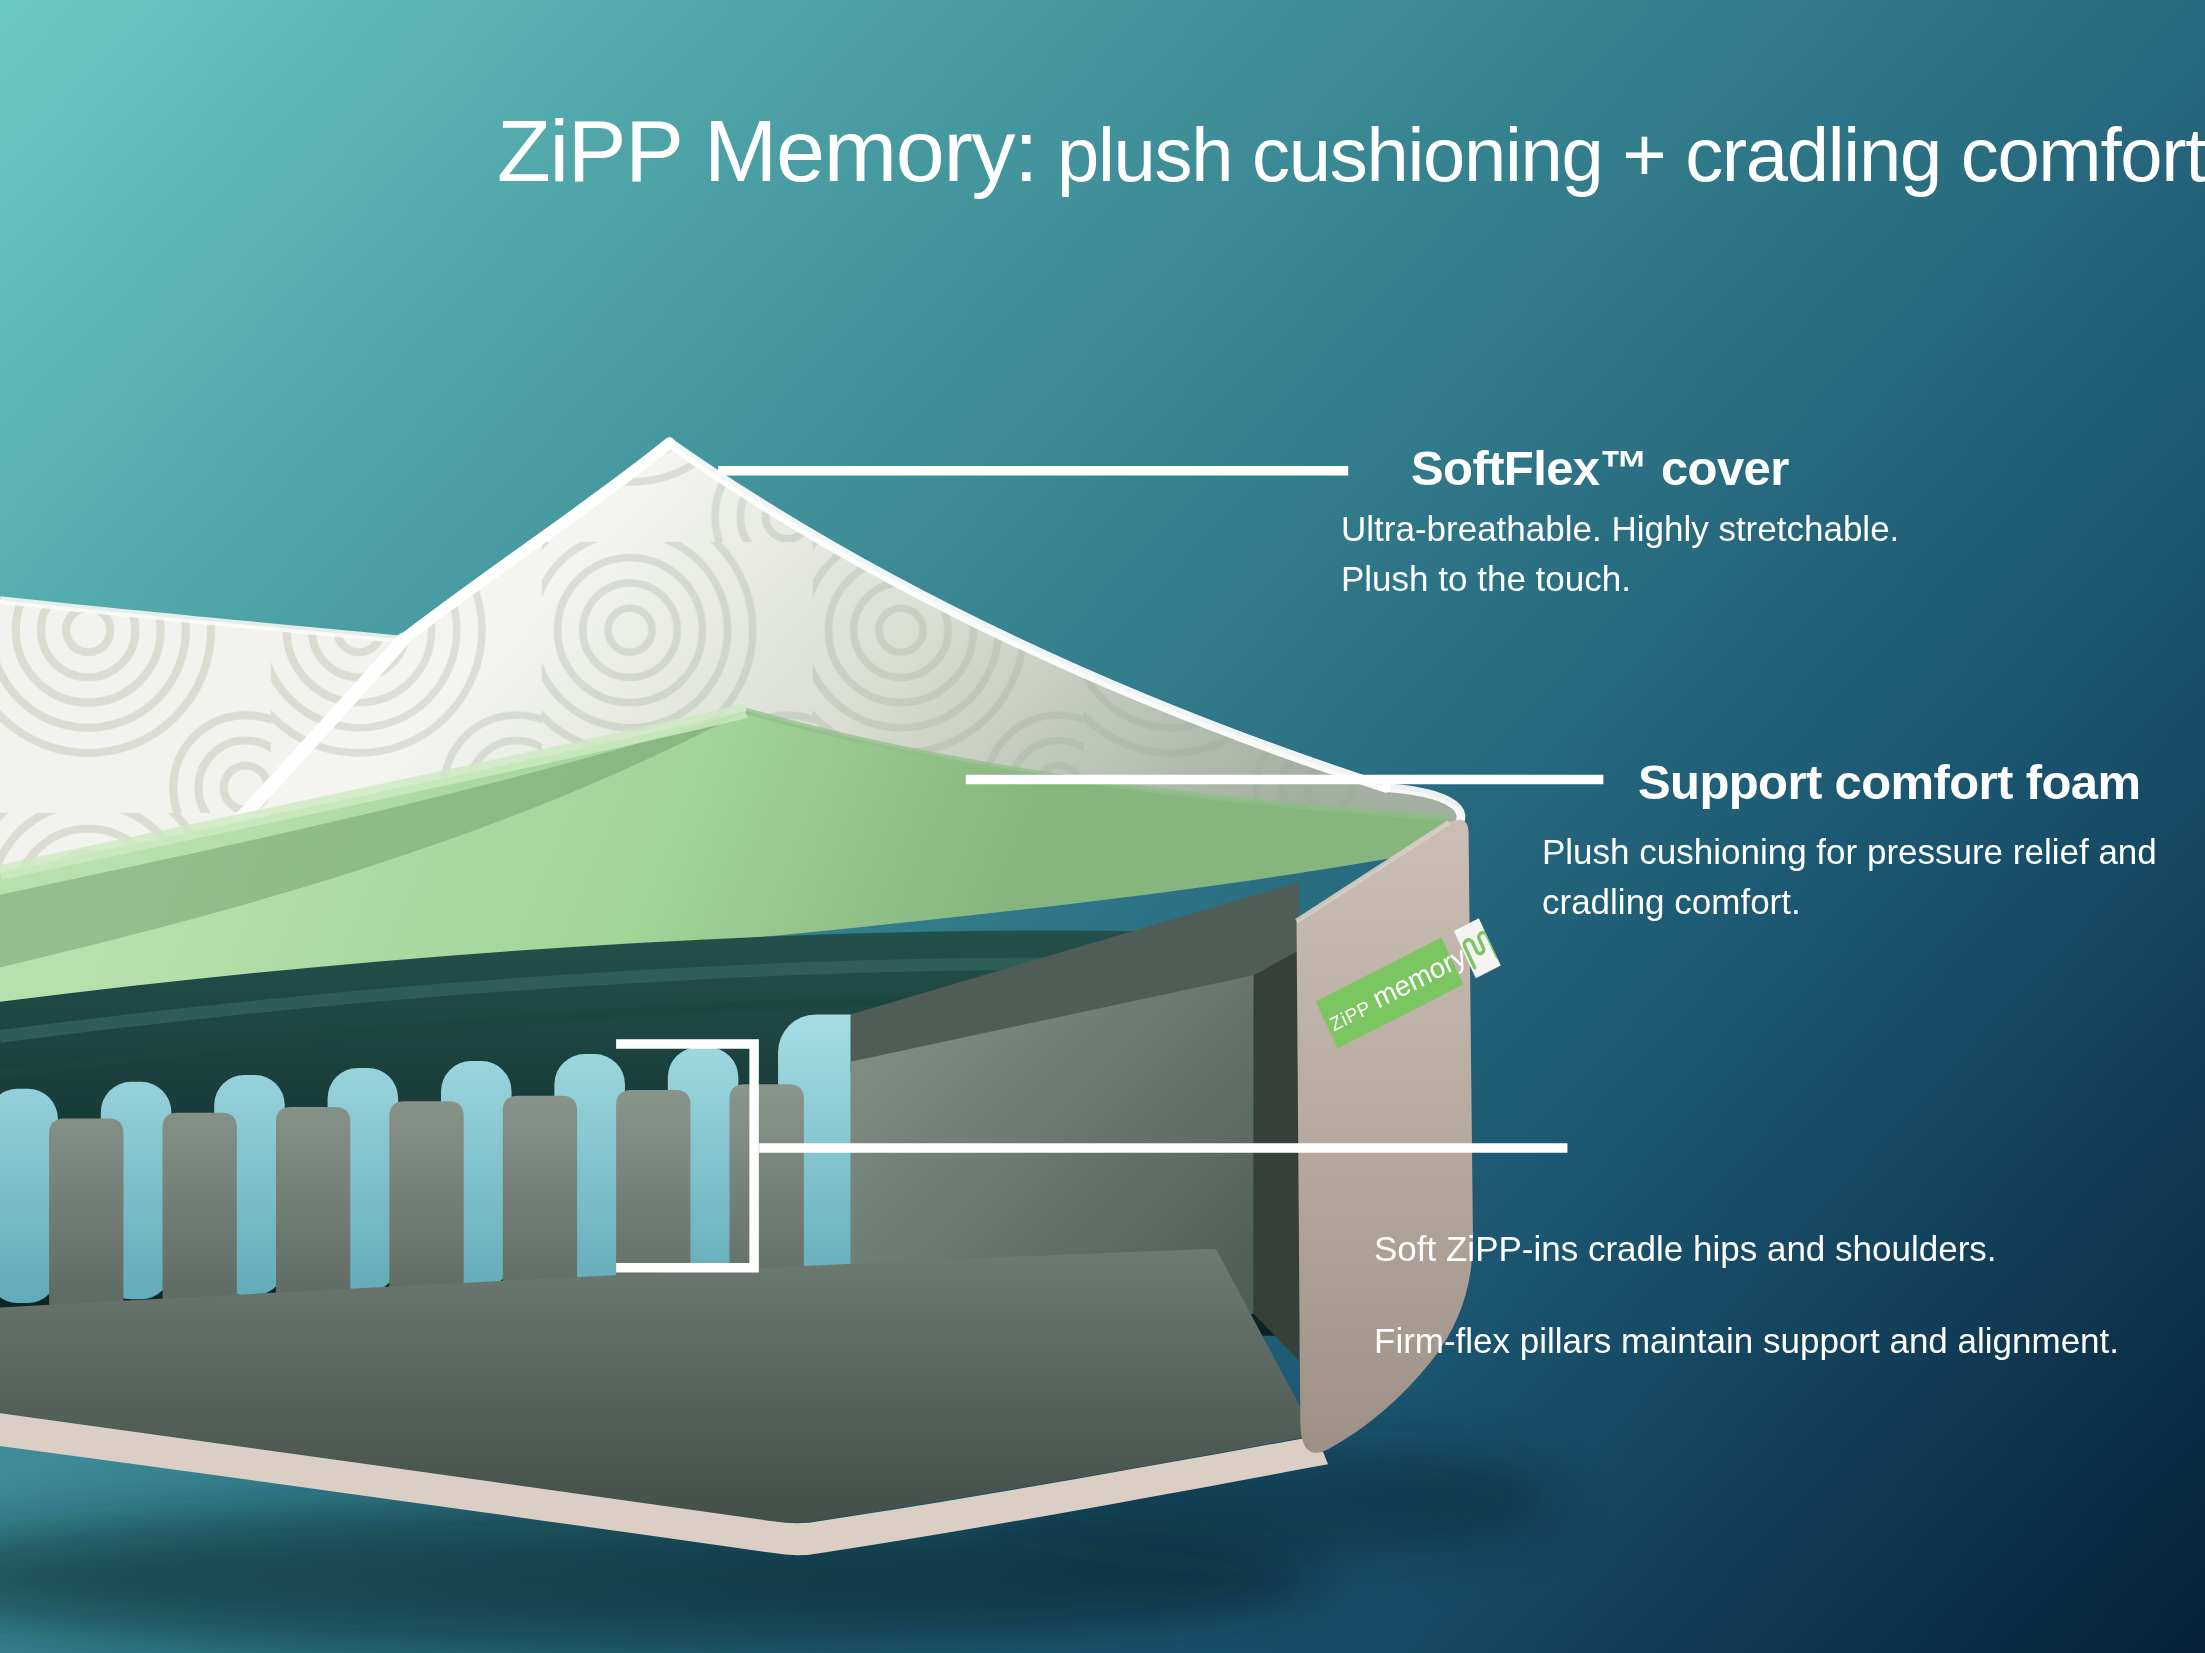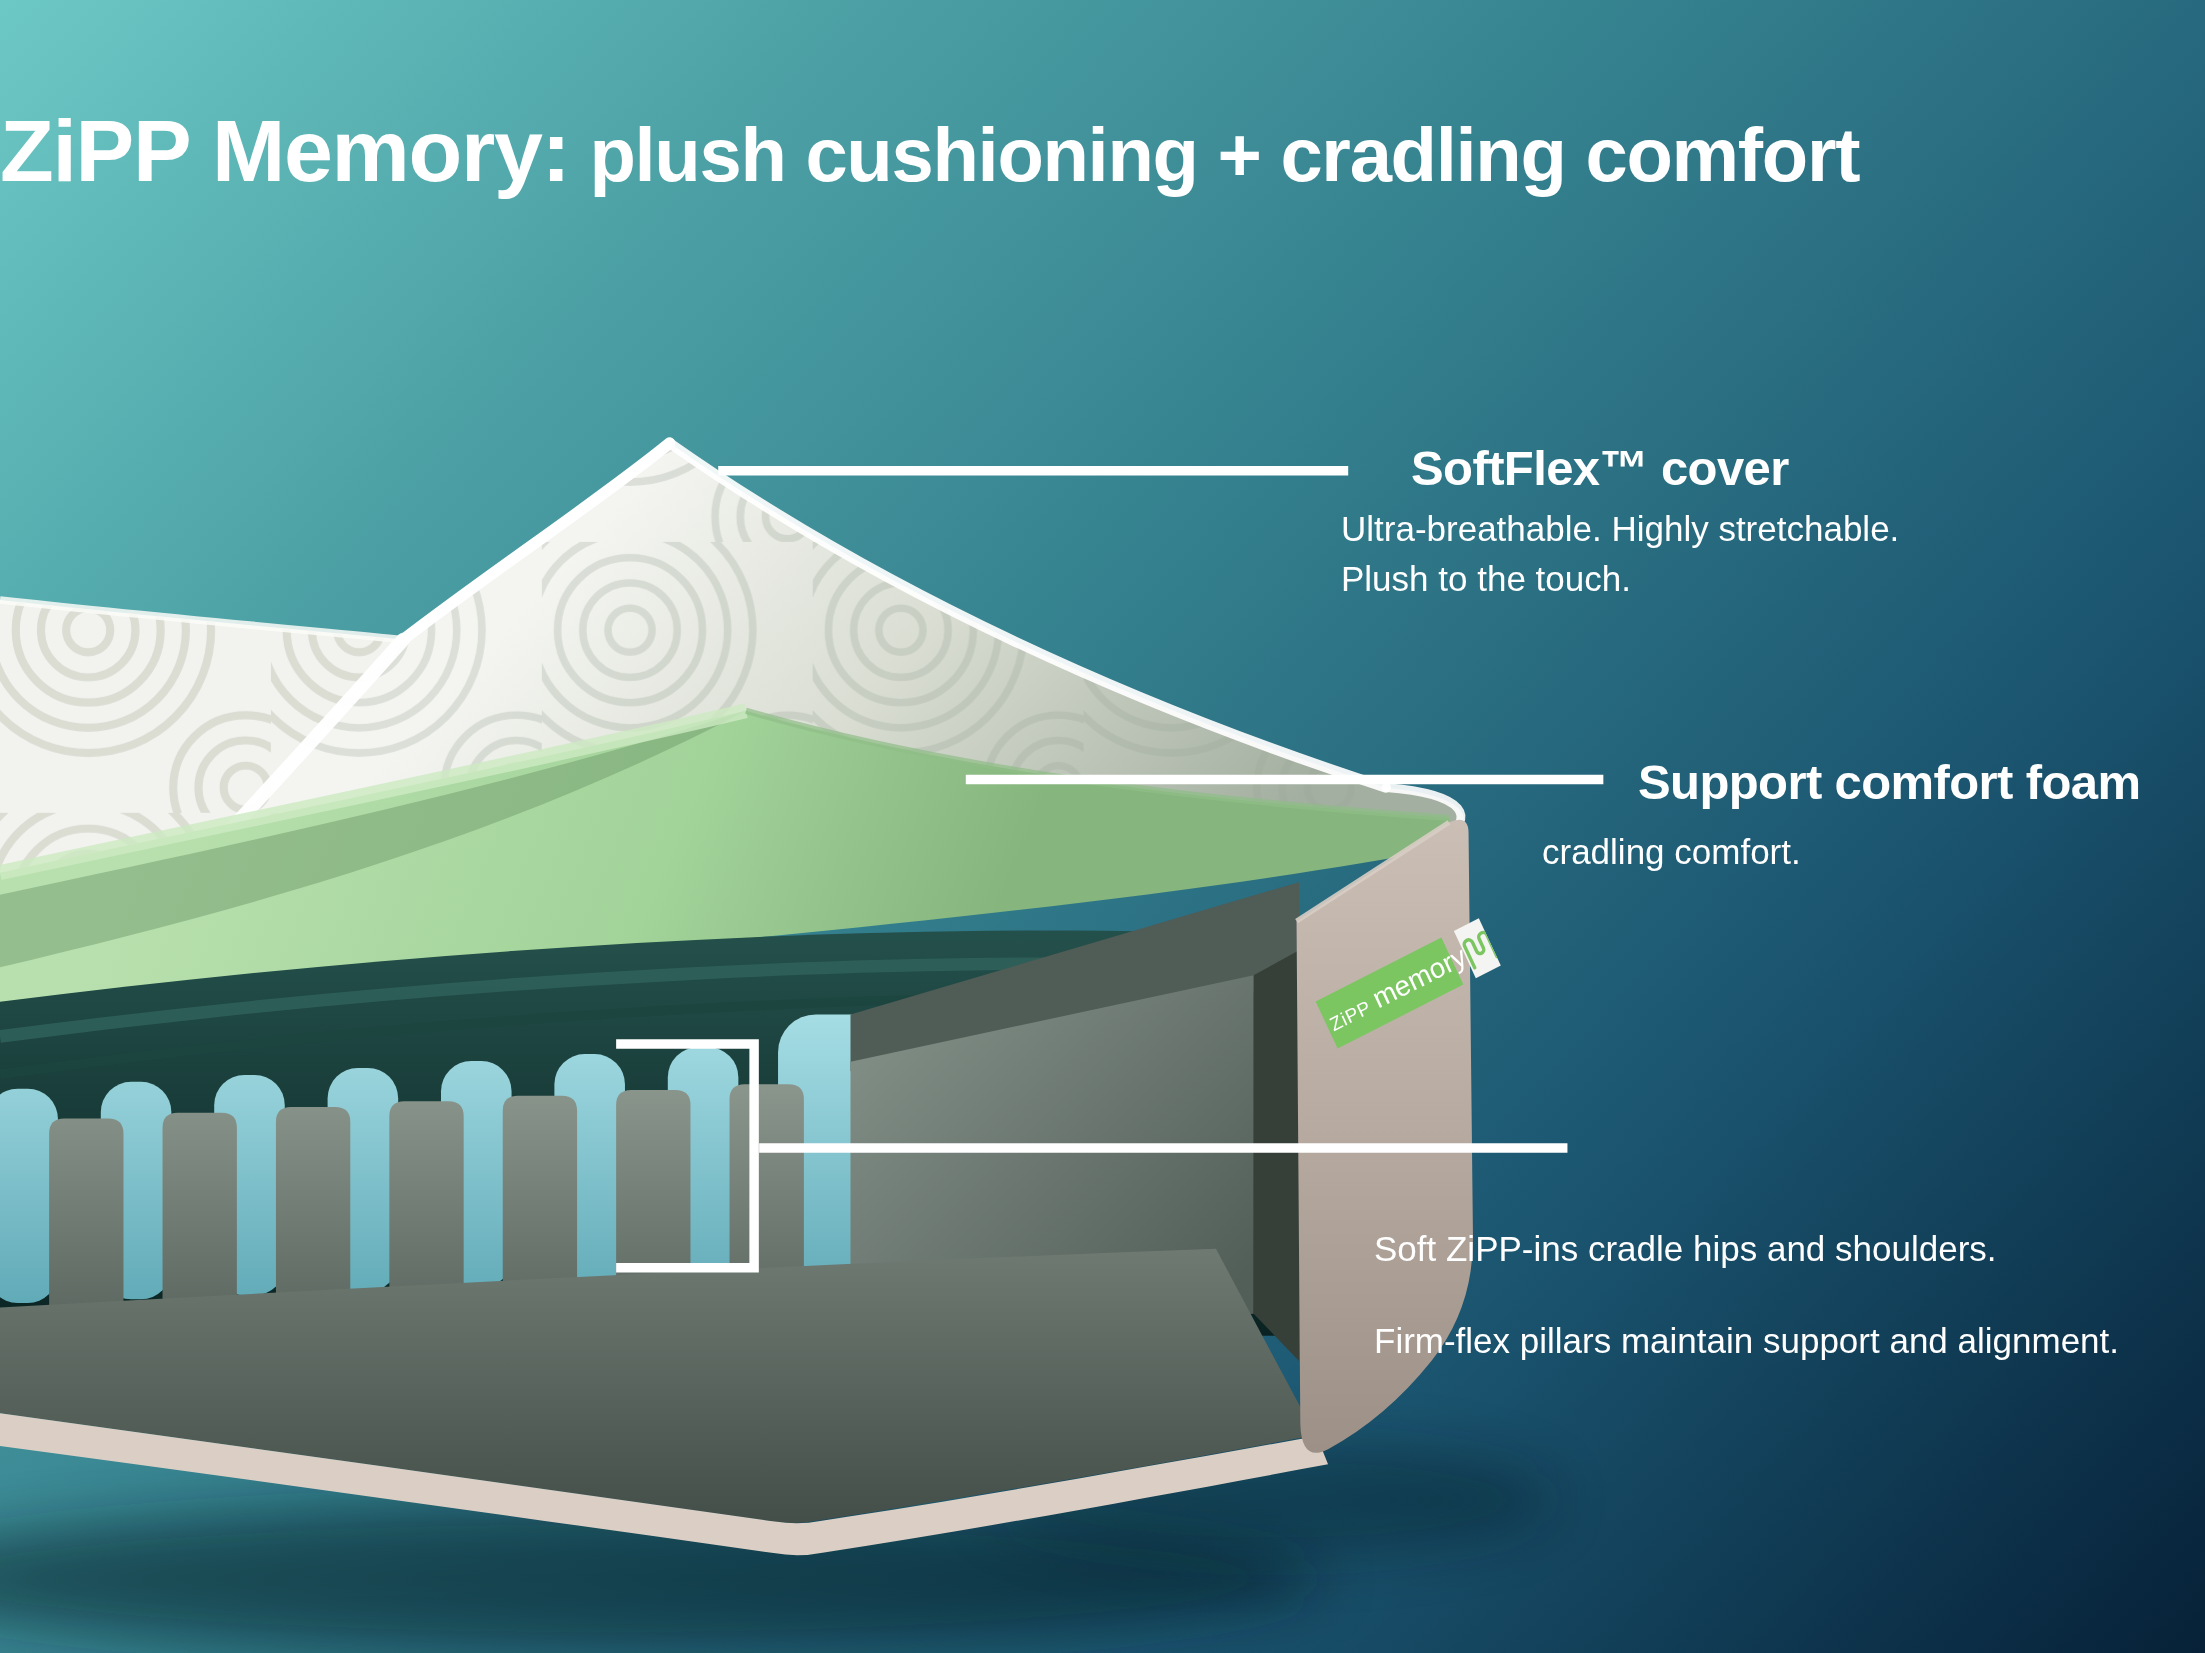--- a/index.html
+++ b/index.html
@@ -4,22 +4,22 @@
 <style>
   html,body{margin:0;padding:0;}
   body{
     width:2205px;height:1654px;overflow:hidden;position:relative;
     background:linear-gradient(133deg,#6cc8c5 0%,#4da2a6 22%,#34808e 45%,#1b5570 72%,#062138 100%);
     font-family:"Liberation Sans",sans-serif;color:#ffffff;
   }
   .stage{position:absolute;inset:0;}
   svg.scene{position:absolute;left:0;top:0;}
   .title{
-    position:absolute;left:0;right:0;top:100px;text-align:left;
-    font-weight:700;letter-spacing:-1.3px;white-space:nowrap;
+    position:absolute;left:0;right:0;top:100px;text-align:right;
+    font-weight:400;letter-spacing:-1.3px;white-space:nowrap;
   }
   .title .brand{font-size:88px;}
   .title .rest{font-size:76px;}
   .callout{position:absolute;}
   .callout-heading{font-size:49px;font-weight:700;letter-spacing:-0.6px;white-space:nowrap;}
   .callout-body{font-size:35px;font-weight:400;white-space:nowrap;}
   .lh80 .body-line{line-height:50px;}
   .lh76 .body-line{line-height:48px;margin-top:44px;}
   #softflex-heading{left:1411px;top:440px;}
   #softflex-body{left:1341px;top:504px;}
@@ -221,20 +221,21 @@
   </div>
 
   <div class="callout callout-heading" id="softflex-heading">SoftFlex™ cover</div>
   <div class="callout callout-body lh80" id="softflex-body">
     <div class="body-line">Ultra-breathable. Highly stretchable.</div>
     <div class="body-line">Plush to the touch.</div>
   </div>
 
   <div class="callout callout-heading" id="foam-heading">Support comfort foam</div>
   <div class="callout callout-body lh80" id="foam-body">
+    <div class="body-line">Plush cushioning for pressure relief and</div>
     <div class="body-line">cradling comfort.</div>
   </div>
 
   <div class="callout callout-body lh76" id="core-body">
     <div class="body-line">Soft ZiPP-ins cradle hips and shoulders.</div>
     <div class="body-line">Firm-flex pillars maintain support and alignment.</div>
   </div>
 
   <div class="mattress-label">
     <div class="label-text">

